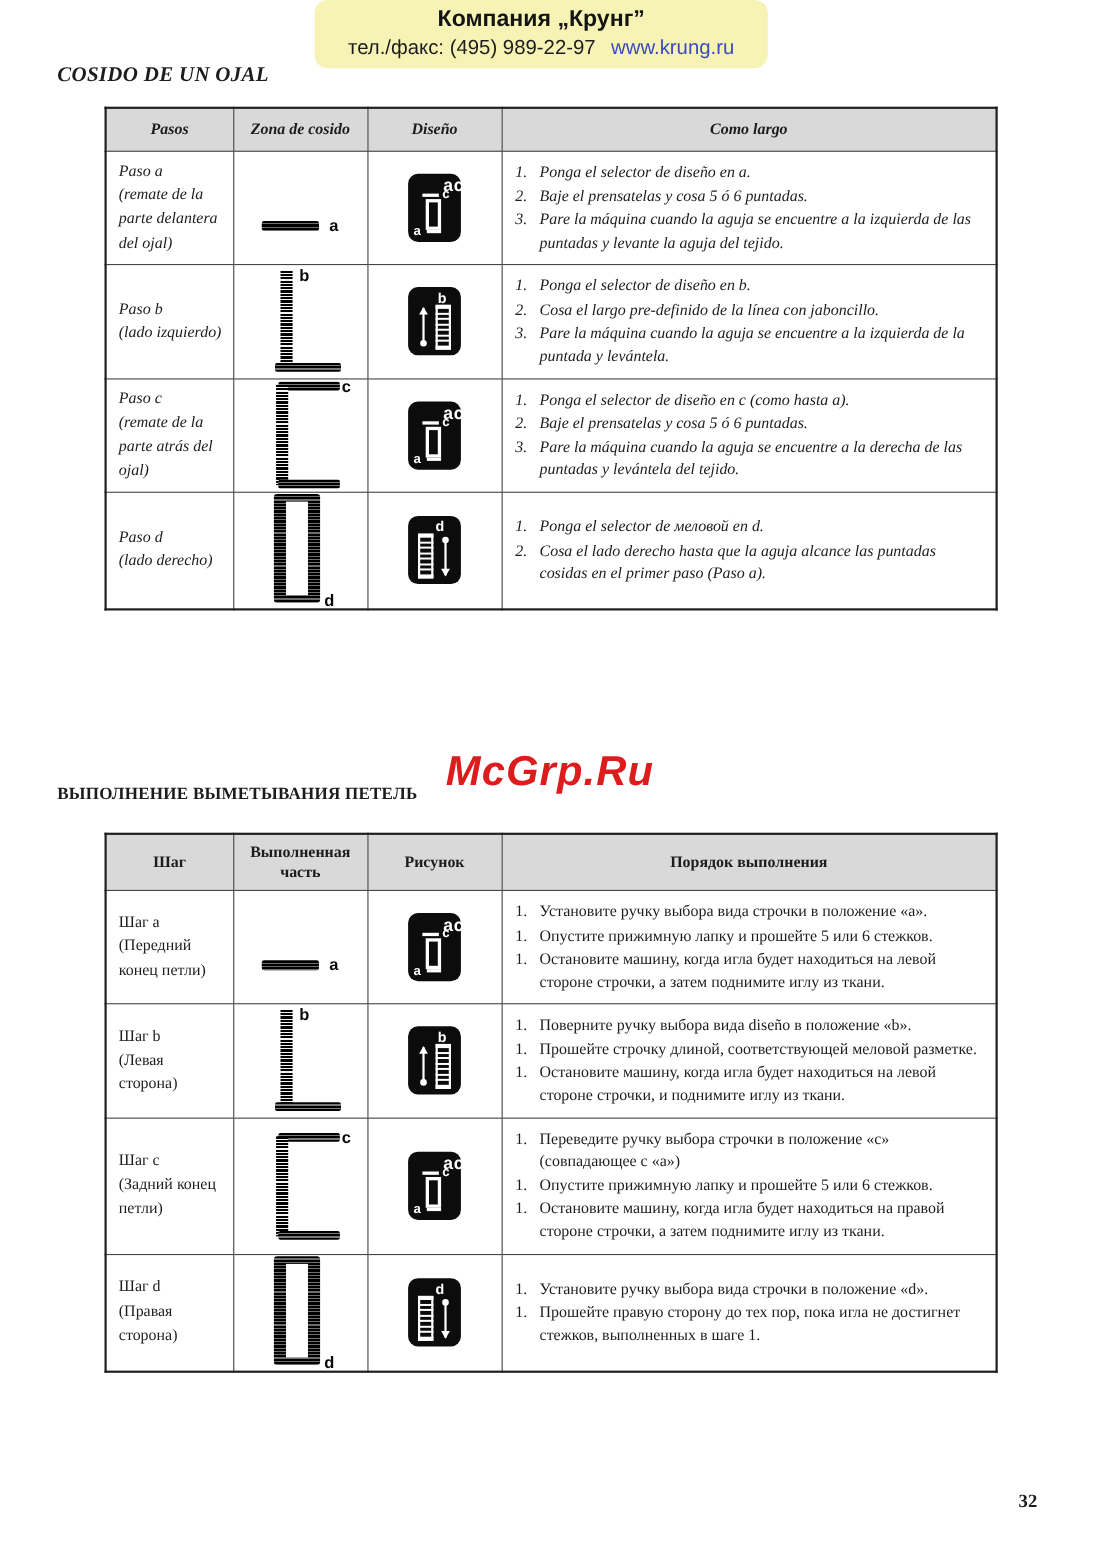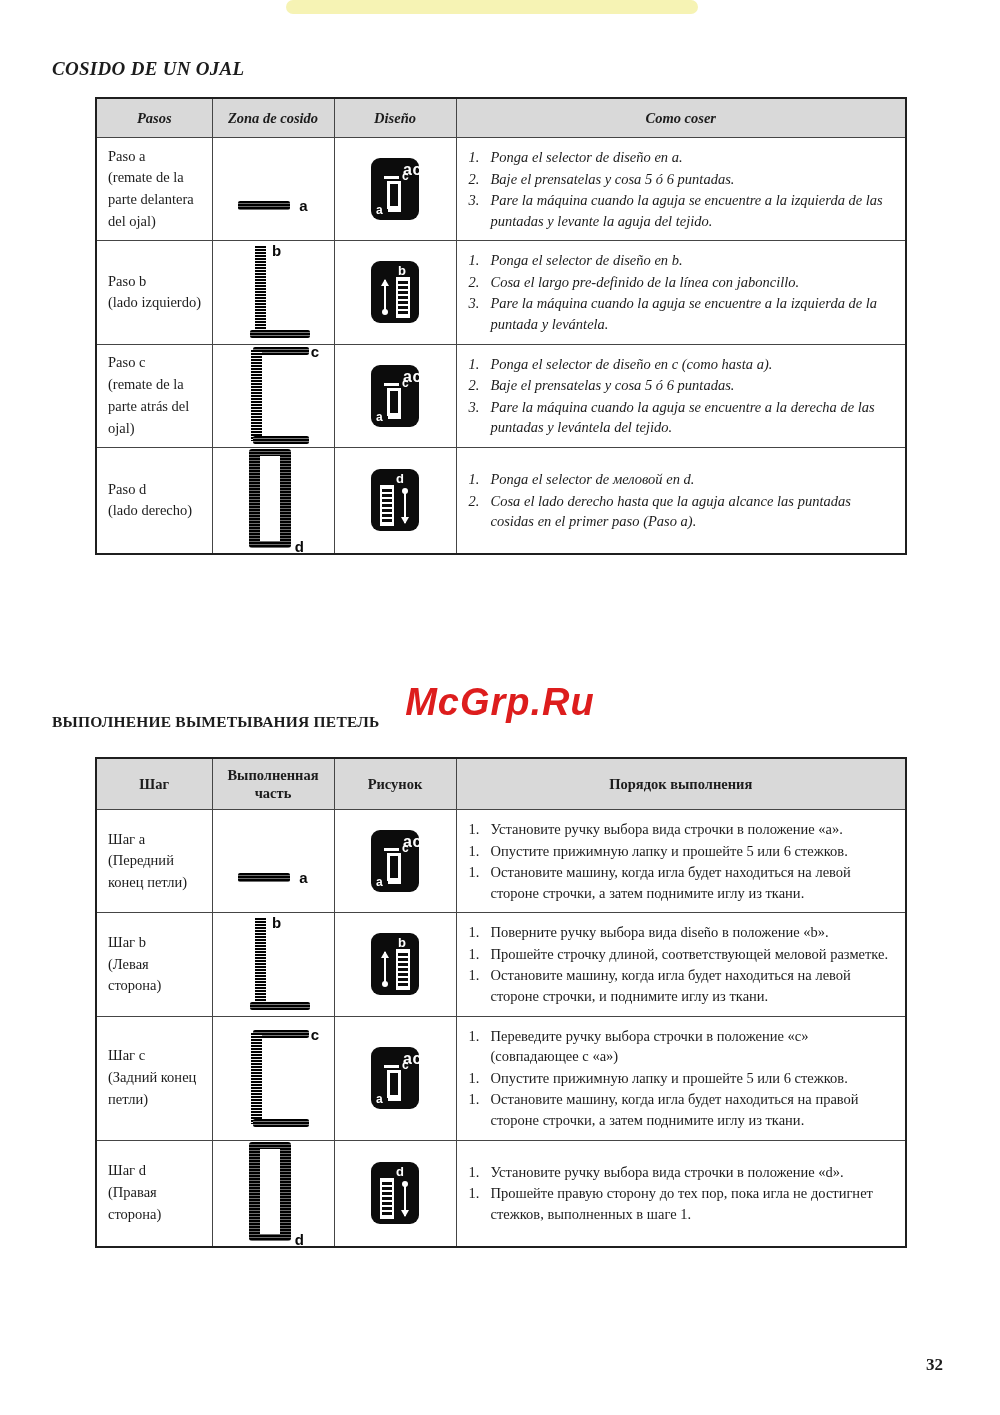--- a/index.html
+++ b/index.html
@@ -30,21 +30,21 @@
     position:absolute;left:95px;width:810px;border-collapse:collapse;table-layout:fixed;
     border:2px solid #1f1f1f;
   }
   .tbl.es{top:97px;}
   .tbl.ru{top:757px;}
   .tbl th,.tbl td{border:1px solid #454545;}
   .tbl th{background:#d9d9d9;font-weight:700;font-size:14.5px;text-align:center;}
   .tbl.es th{font-style:italic;height:36px;}
   .tbl.ru th{height:48px;line-height:1.25;}
   td.step{padding:6px 6px 6px 11px;font-size:14.5px;line-height:1.5;white-space:pre-line;vertical-align:middle;}
-  .es td.step{}
+  .es td.step{font-style:italic;}
   td.zone,td.design{text-align:center;vertical-align:middle;}
   td.how{padding:8px 12px 8px 12px;vertical-align:middle;}
   .item{display:flex;gap:7px;font-size:14.5px;line-height:1.42;margin:1px 0;}
   .item .num{flex:0 0 15px;text-align:left;}
   .es .item .num,.es .item .txt{font-style:italic;}
   .es tr.r-a{height:97px}.es tr.r-b{height:90px}.es tr.r-c{height:93px}.es tr.r-d{height:103px}
   .ru tr.r-a{height:98px}.ru tr.r-b{height:93px}.ru tr.r-c{height:97px}.ru tr.r-d{height:97px}
   
   .zlabel{font-family:"Liberation Sans",sans-serif;font-weight:700;font-size:15px;color:#0a0a0a;}
   .stitch-a{display:flex;align-items:center;justify-content:center;gap:9px;margin-top:32px;}
@@ -87,37 +87,41 @@
   .icon-b .arrow{left:13px;top:19px;height:33px;}
   .icon-b .ladder{right:9px;top:16px;height:37px;}
   .icon-d .i-top{top:3px;left:25px;font-size:13px;}
   .icon-d .ladder{left:9px;top:16px;height:37px;}
   .icon-d .arrow{right:13px;top:21px;height:33px;}
 </style>
 </head>
 <body>
 
 <div class="banner">
+  <div class="banner-title">Компания „Крунг”</div>
+  <div class="banner-sub">
+    <span>тел./факс: (495) 989-22-97</span><span class="link">www.krung.ru</span>
+  </div>
 </div>
 
 <h2 class="es-title">COSIDO DE UN OJAL</h2>
 
 <table class="tbl es">
   <colgroup>
       <col style="width:116px">
       <col style="width:122px">
       <col style="width:122px">
       <col style="width:450px">
     </colgroup>
   <thead>
     <tr>
       <th>Pasos</th>
       <th>Zona de cosido</th>
       <th>Diseño</th>
-      <th>Como coser</th>
+      <th>Como largo</th>
     </tr>
   </thead>
   <tbody>
     <tr class="r-a">
       <td class="step">Paso a
 (remate de la
 parte delantera
 del ojal)</td>
       <td class="zone">
         <div class="stitch-a">

